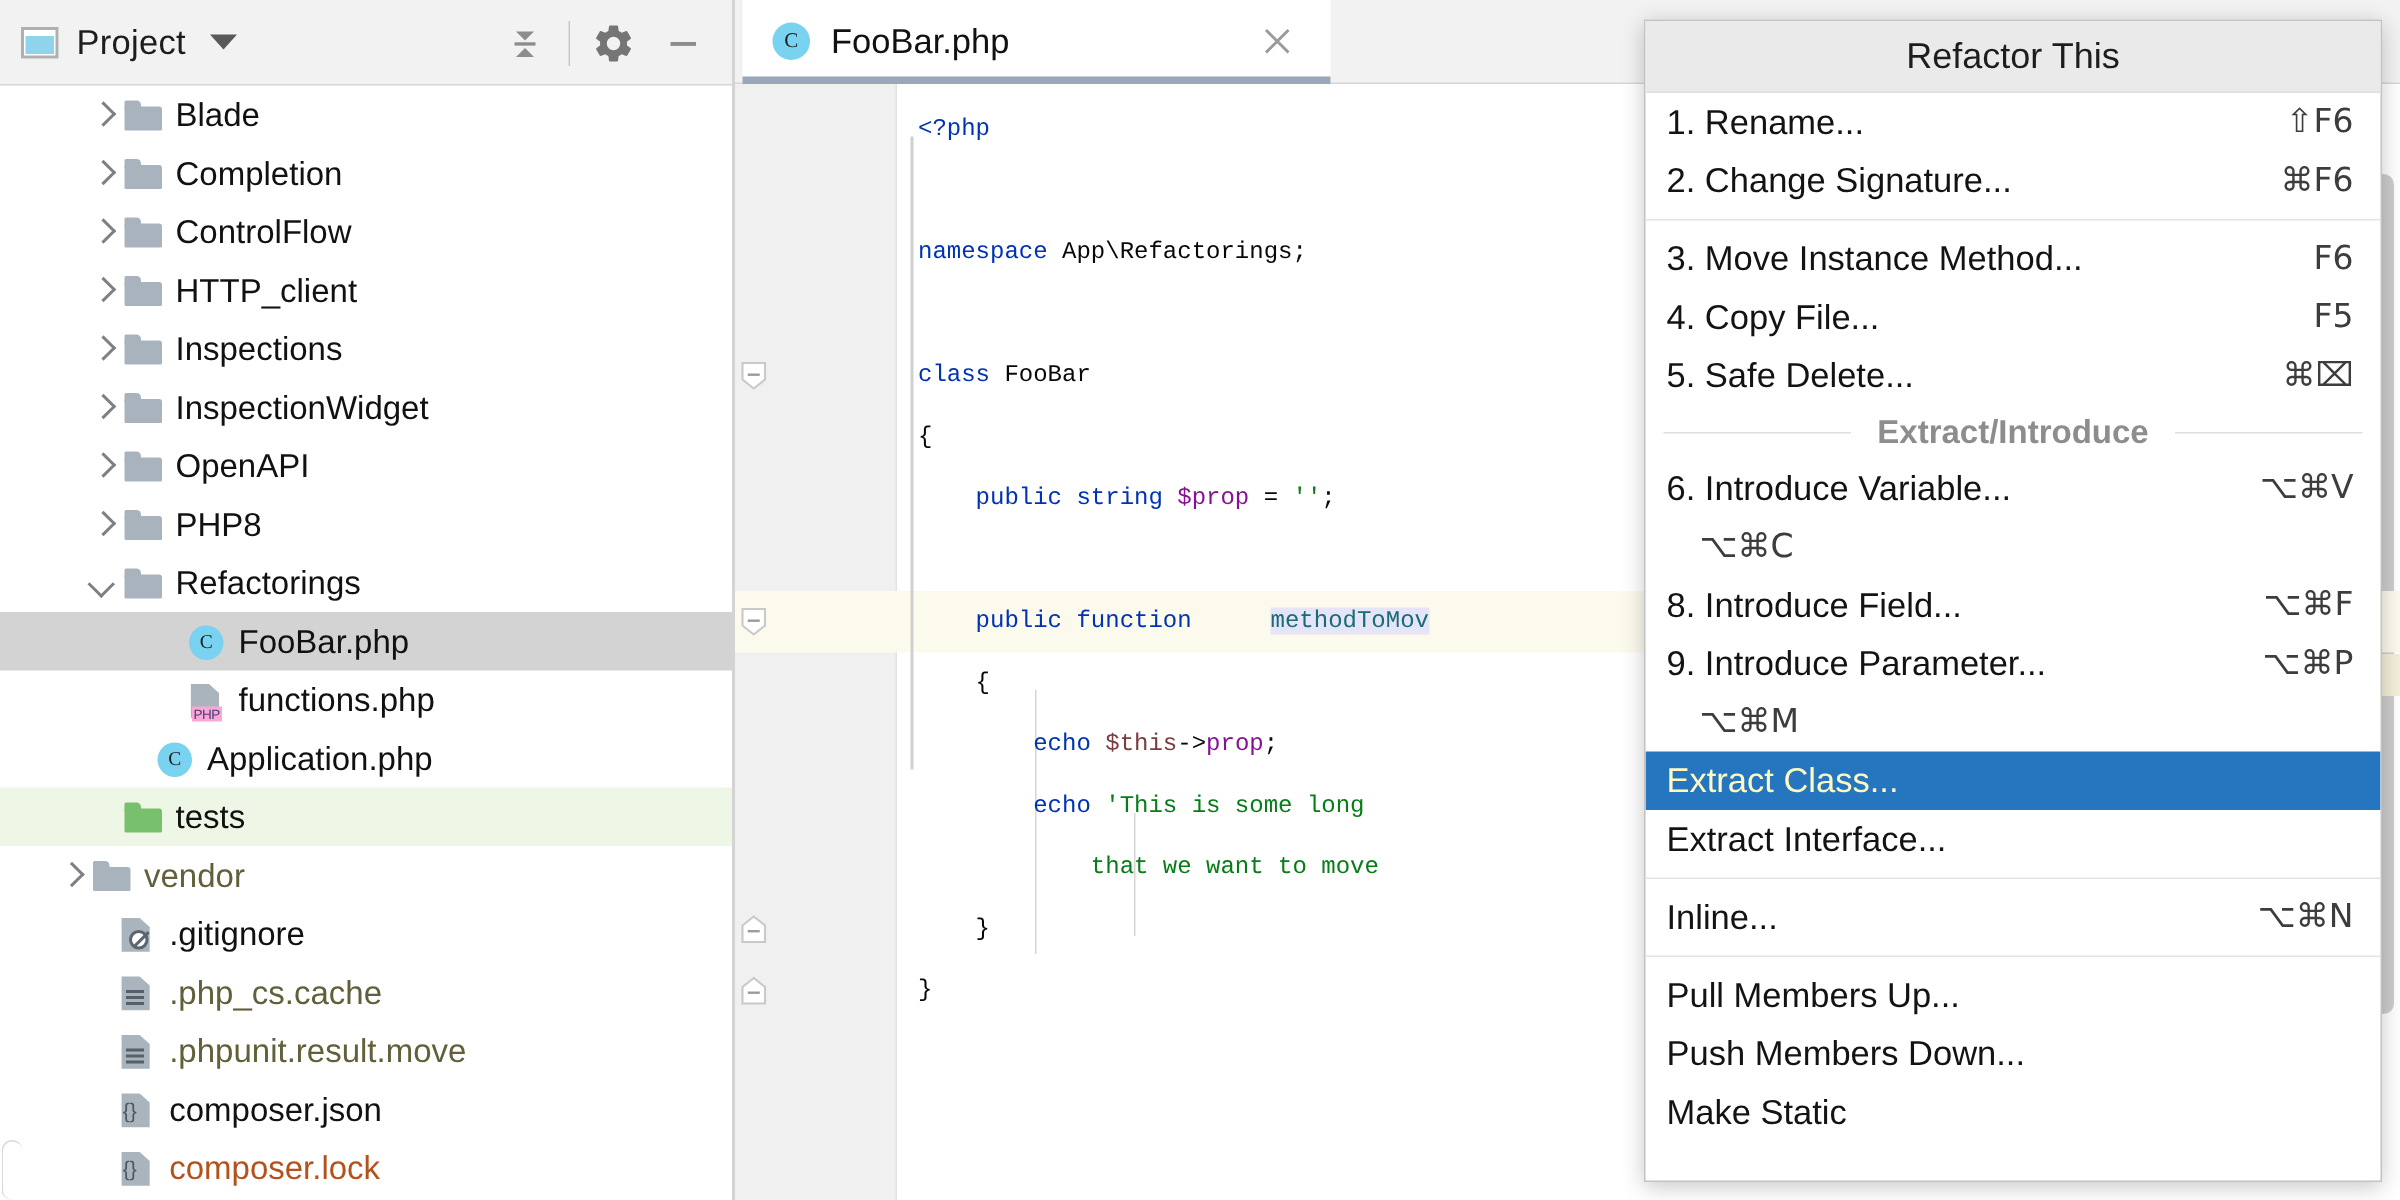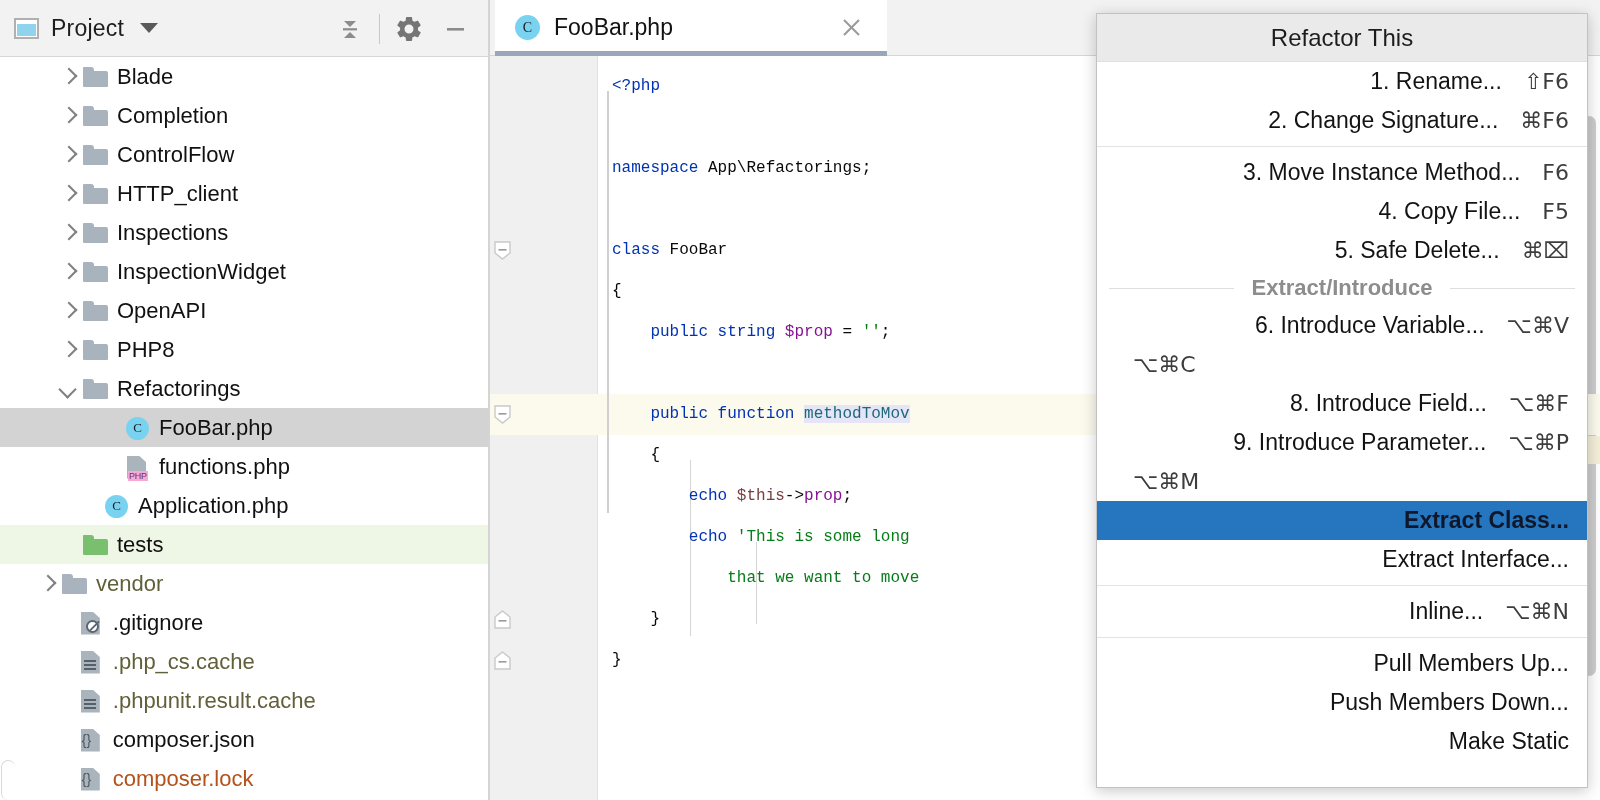--- a/index.html
+++ b/index.html
@@ -2,21 +2,21 @@
 <html><head>
 <meta charset="utf-8">
 <style>
   * { box-sizing: border-box; margin: 0; padding: 0; }
   html, body {
     width: 1600px; height: 800px;
     font-family: "Liberation Sans", sans-serif;
     background: #ffffff;
     overflow: hidden;
   }
-  #app { position: relative; width: 1600px; height: 800px; text-align: right; }
+  #app { position: relative; width: 1600px; height: 800px; }
 
   
   #project-panel {
     position: absolute; left: 0; top: 0; width: 488px; height: 800px;
     background: #ffffff; overflow: hidden;
   }
   #project-header {
     position: relative; height: 57px; width: 488px;
     background: #f2f2f2; border-bottom: 1px solid #d6d6d6;
     display: flex; align-items: center;
@@ -173,21 +173,21 @@
     font-family: "Liberation Mono", monospace; white-space: pre; color: #080808;
   }
   .hl-line {
     position: absolute; left: 0; width: 1110px; height: 41px; background: #fcfaed;
   }
   .kw { color: #0033b3; }
   .str { color: #067d17; }
   .var { color: #871094; }
   .this { color: #7a3d3d; }
   .plain { color: #080808; }
-  .ident-hl { background: #e6e4f7; color: #1a6b78; }
+  .ident-hl { background: #e6e4f7; color: #1a6b78; margin-left: 43px; }
   .fold-mark {
     position: absolute; width: 21px; height: 21px; left: 2px;
   }
   .indent-guide {
     position: absolute; width: 1px; background: #d5d5d5;
   }
   .vline-fold {
     position: absolute; left: 12px; width: 1.6px; background: #d0d0d0;
   }
   #editor-scrollbar-track {
@@ -219,21 +219,21 @@
   .menu-item {
     position: relative; height: 39px; display: flex; align-items: center;
     padding: 0 18px 0 14px; font-size: 23px; color: #131313; white-space: nowrap;
   }
   .menu-item .label { flex: 1 1 auto; }
   .menu-item .shortcut {
     font-size: 22px; color: #3d3d3d; margin-left: 22px;
     font-family: "DejaVu Sans", sans-serif;
   }
   .menu-item.selected { background: #2675bf; }
-  .menu-item.selected .label { color: #0f172a; font-weight: bold; }
+  .menu-item.selected .label { color: #fef9c3; }
   .menu-sep { height: 1px; background: #e3e3e3; margin: 6px 0; }
   .section-head {
     position: relative; height: 36px; display: flex; align-items: center;
     justify-content: center; font-size: 22px; color: #8d8d8d; font-weight: bold;
   }
   .section-head .line-l, .section-head .line-r {
     position: absolute; top: 50%; height: 1px; background: #dedede;
   }
   .section-head .line-l { left: 12px; right: calc(50% + 108px); }
   .section-head .line-r { right: 12px; left: calc(50% + 108px); }
@@ -379,21 +379,21 @@
             <span class="mini lines"></span>
           </span>
           <span class="tname olive">.php_cs.cache</span>
         </div>
         <div class="tree-row" style="top: 624px; position: absolute; left: 0px; width: 488px;">
           <span style="display: inline-block; width: 51.8px; flex: 0 0 auto;"></span>
           <span class="twisty"></span>
           <span class="ic file">
             <span class="mini lines"></span>
           </span>
-          <span class="tname olive">.phpunit.result.cache</span>
+          <span class="tname olive">.phpunit.result.move</span>
         </div>
         <div class="tree-row" style="top: 663px; position: absolute; left: 0px; width: 488px;">
           <span style="display: inline-block; width: 51.8px; flex: 0 0 auto;"></span>
           <span class="twisty"></span>
           <span class="ic file">
             <span class="mini brace">{}</span>
           </span>
           <span class="tname">composer.json</span>
         </div>
         <div class="tree-row" style="top: 702px; position: absolute; left: 0px; width: 488px;">

